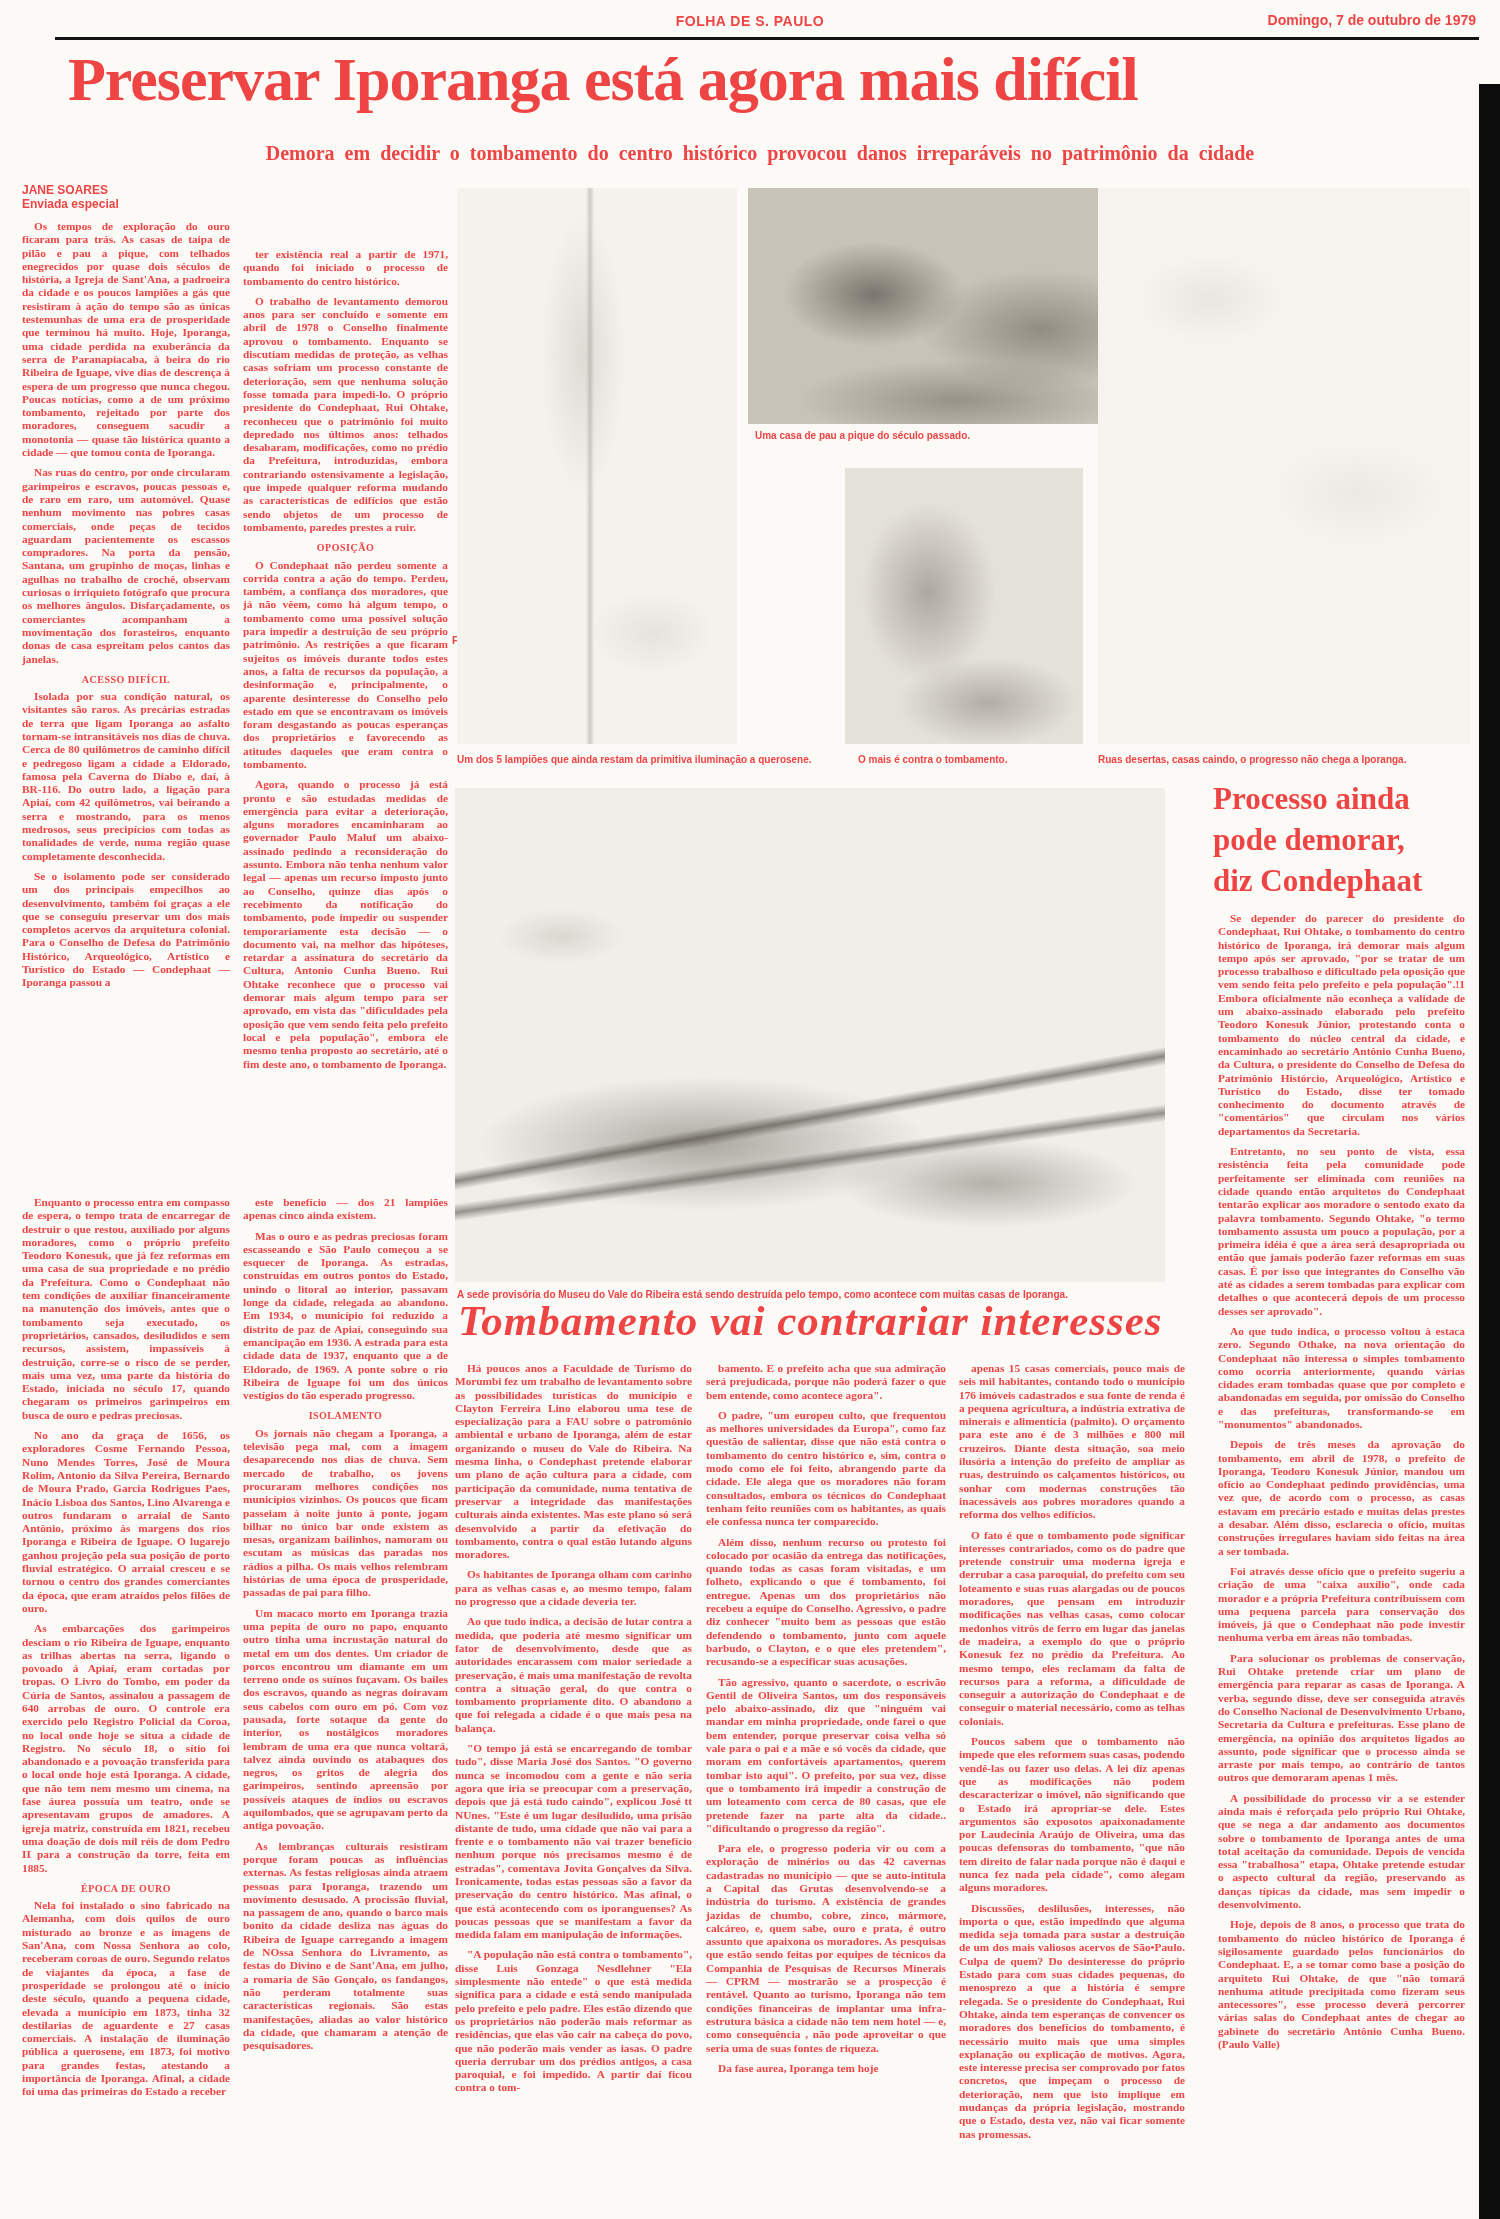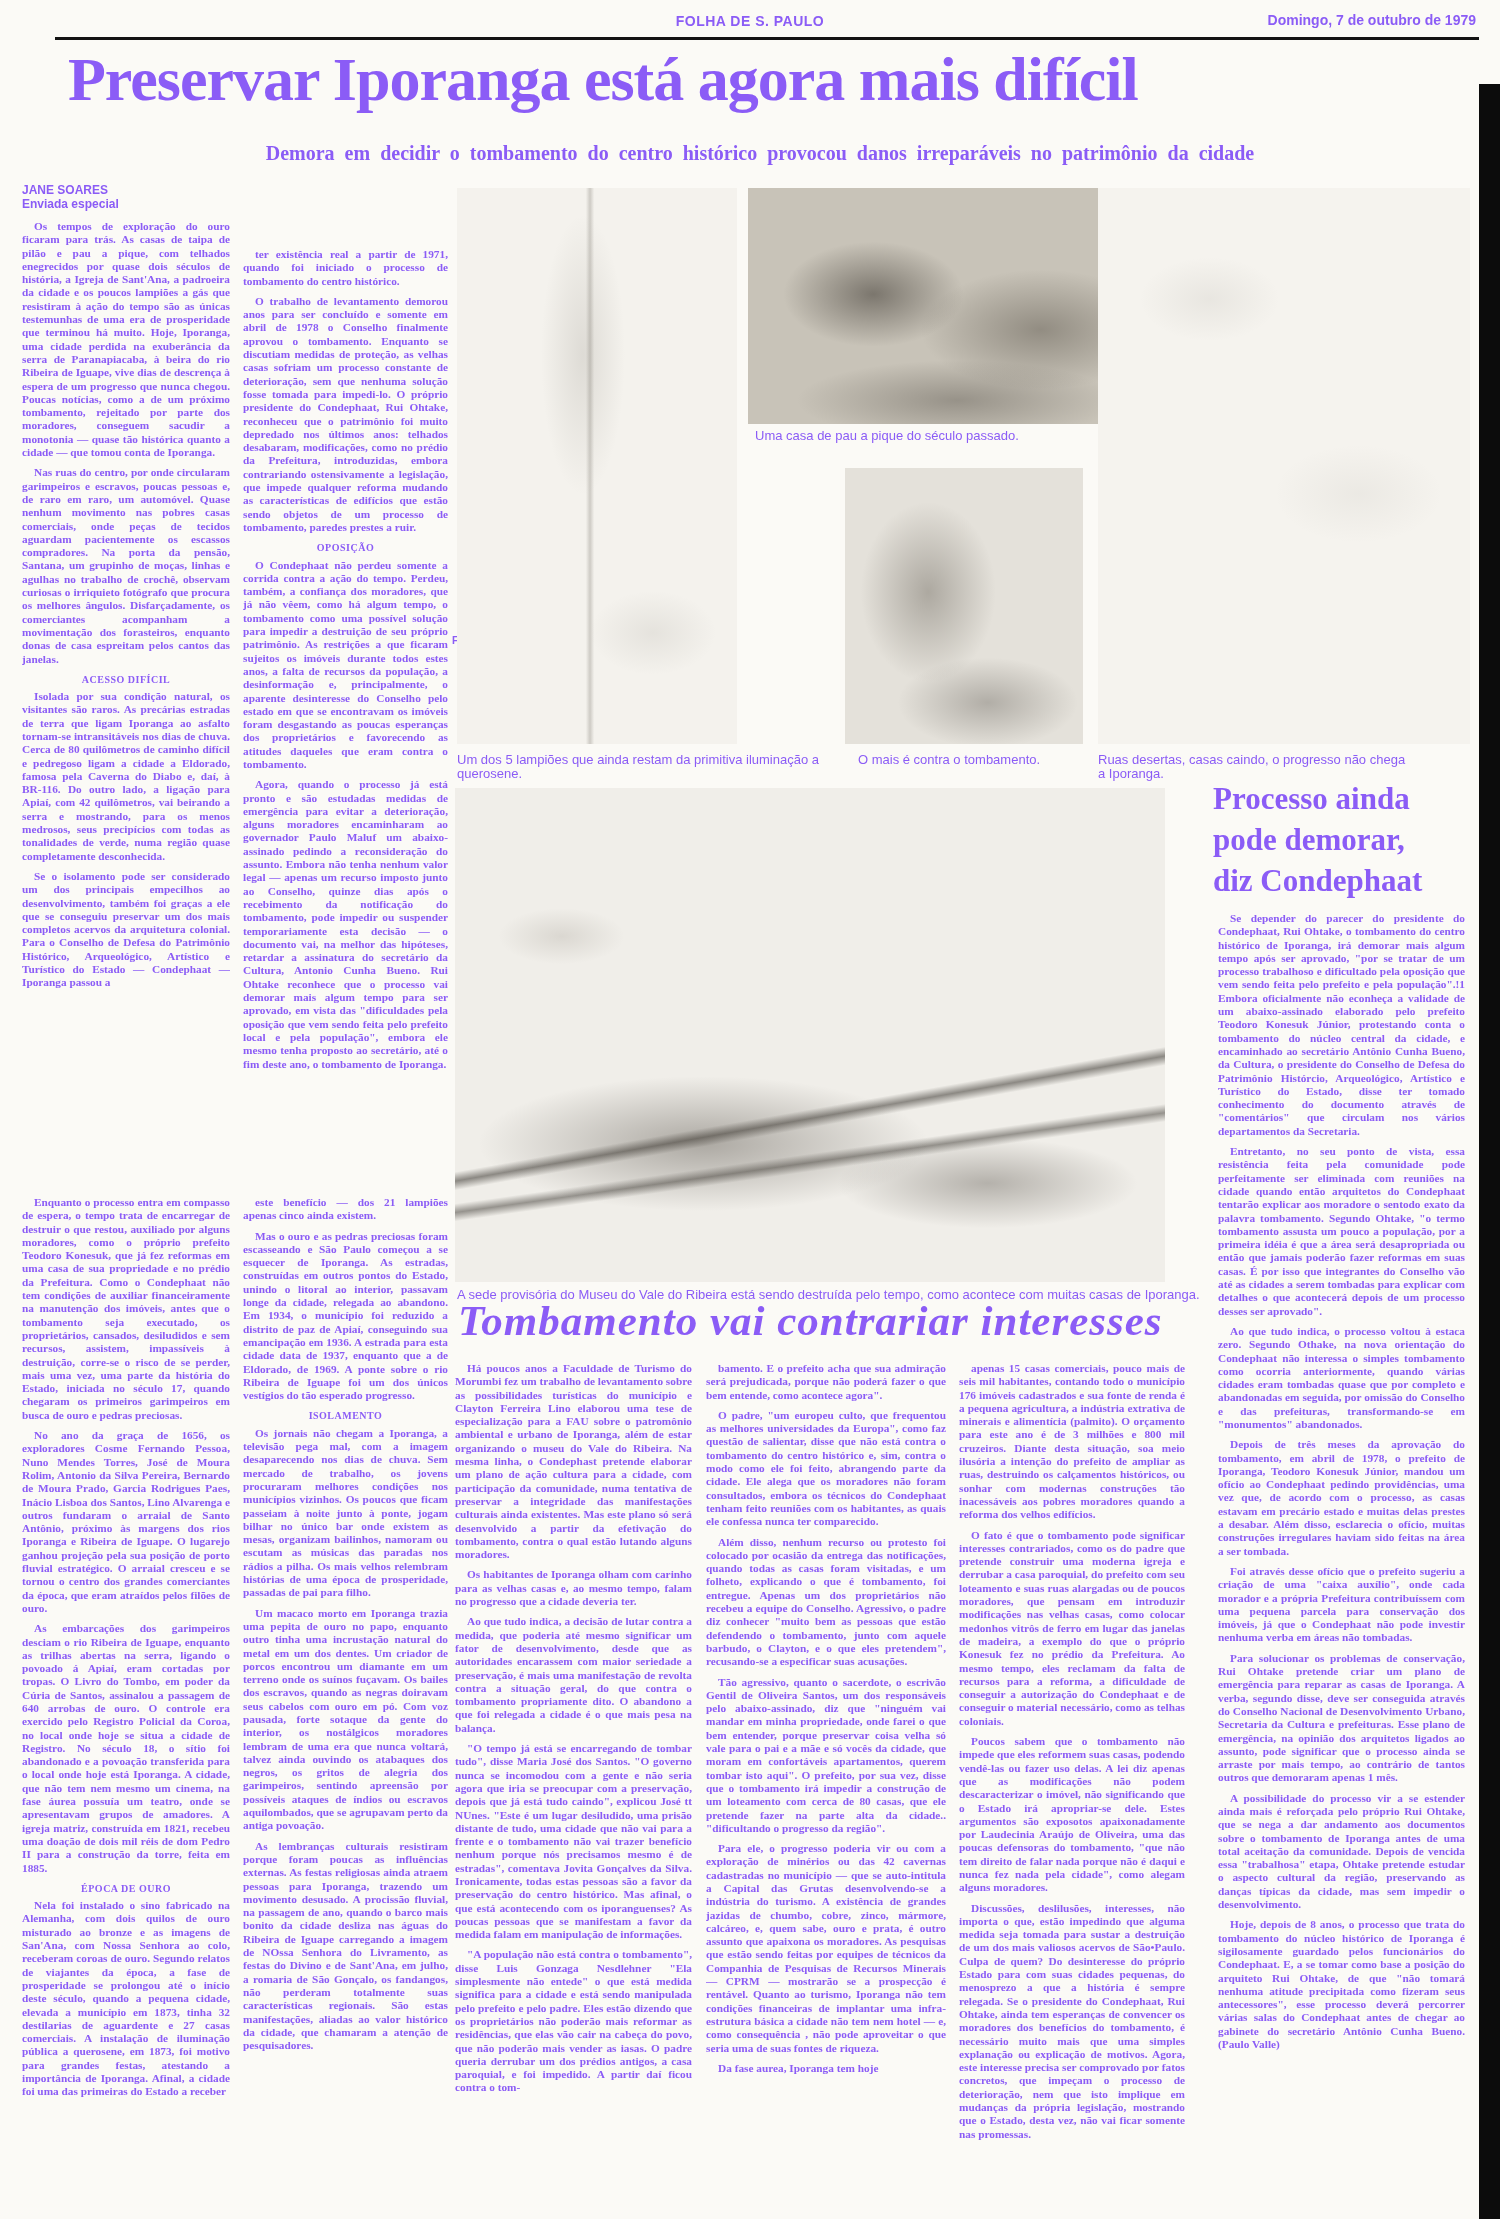--- a/index.html
+++ b/index.html
@@ -1,17 +1,17 @@
 <!DOCTYPE html>
 <html lang="pt"><head>
 <meta charset="utf-8">
 <style>
   html,body{margin:0;padding:0;background:#888;}
   #page{position:relative;width:1500px;height:2219px;background:#fbfaf6;overflow:hidden;
-        font-family:"Liberation Serif",serif;color:#8b5cf6;}
+        font-family:"Liberation Serif",serif;color:#ef4444;}
   .abs{position:absolute;}
   
   .mast-center{top:13px;left:0;width:1500px;text-align:center;
       font-family:"Liberation Sans",sans-serif;font-weight:bold;font-size:14px;letter-spacing:.5px;}
   .mast-date{top:12px;right:24px;font-family:"Liberation Sans",sans-serif;font-weight:bold;font-size:14px;}
   .mast-rule{top:37px;left:55px;width:1424px;height:3px;background:#131313;
       border-bottom:1px solid #131313;box-sizing:border-box;}
   
   .headline{top:44px;left:68px;width:1404px;font-size:62px;font-weight:bold;
       letter-spacing:-1px;white-space:nowrap;}
@@ -44,21 +44,21 @@
       radial-gradient(100px 60px at 30% 20%,rgba(120,115,105,.10),transparent 70%),
       radial-gradient(120px 70px at 70% 55%,rgba(120,115,105,.08),transparent 70%),
       #f5f3ee;}
   .ph-museu{background:
       radial-gradient(300px 90px at 35% 72%,rgba(70,64,56,.40),transparent 75%),
       linear-gradient(170deg,transparent 62%,rgba(40,36,30,.5) 63.5%,transparent 65%),
       linear-gradient(172deg,transparent 70%,rgba(40,36,30,.45) 71.5%,transparent 73%),
       radial-gradient(200px 60px at 75% 80%,rgba(70,64,56,.35),transparent 75%),
       radial-gradient(90px 40px at 15% 30%,rgba(120,112,100,.18),transparent 70%),
       #f0eee9;}
-  .caption{font-family:"Liberation Sans",sans-serif;font-weight:normal;font-size:13px;
+  .caption{font-family:"Liberation Sans",sans-serif;font-weight:bold;font-size:10px;
       line-height:14px;}
   .credit-vert{transform:rotate(-90deg);transform-origin:left top;
       font-family:"Liberation Sans",sans-serif;font-weight:bold;font-size:10.5px;white-space:nowrap;}
   
   .h2-abandono{font-size:37px;font-weight:bold;line-height:47px;letter-spacing:-.5px;}
   .h2-tomb{font-size:43px;font-weight:bold;font-style:italic;letter-spacing:1px;white-space:nowrap;}
   .h2-right{font-size:31px;font-weight:bold;line-height:41px;}
   .edge-bar{background:#0c0c0c;}
 </style>
 </head>

